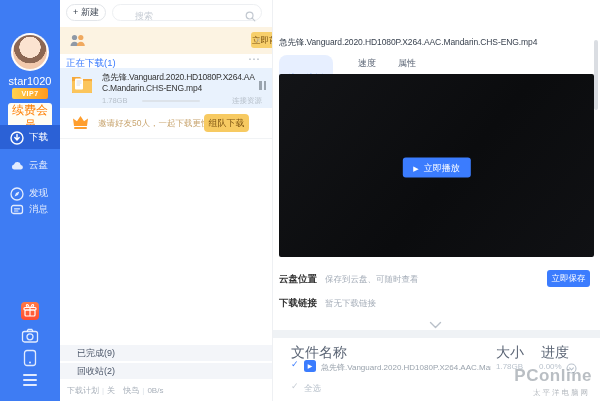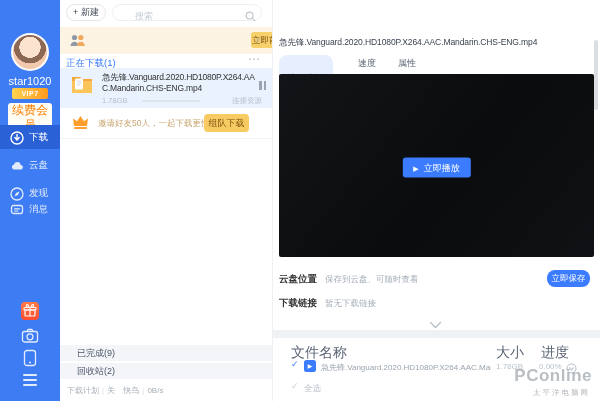--- a/index.html
+++ b/index.html
@@ -76,21 +76,21 @@
   .tabpill{left:6px;top:55px;height:15px;padding:16px 9px;background:#e7efff;border-radius:8px;
            color:#3b7cfe;font-size:9px;line-height:15px;}
   .tabplain{top:57px;font-size:9px;color:#5b6575;}
   .video{left:6px;top:74px;width:315px;height:183px;border-radius:2px;
          background:linear-gradient(130deg,#131417 0%,#0b0c0e 55%,#101114 100%);}
   .playbtn{position:absolute;left:50%;top:50%;transform:translate(-50%,-42%);height:20px;padding:0 11px;
            background:#3b7cfe;border-radius:3px;color:#fff;font-size:9px;line-height:20px;white-space:nowrap;}
   .playbtn .ptri{font-size:7px;margin-right:5px;}
   .rlabel{font-size:9.5px;color:#333;font-weight:bold;}
   .rdesc{font-size:8.5px;color:#a6aeb9;}
-  .savebtn{left:274px;top:270px;width:43px;height:17px;background:#3b7cfe;border-radius:8px;
+  .savebtn{left:274px;top:270px;width:43px;height:17px;background:#3b7cfe;border-radius:3px;
            color:#fff;font-size:8.5px;line-height:17px;text-align:center;}
   .chev{left:156px;top:315px;width:13px;height:8px;}
   .band{left:0;top:330px;width:328px;height:8px;background:#eff2f5;}
   .fh{font-size:14px;color:#5b6575;}
   .rcheck{left:18px;top:359px;color:#3b7cfe;font-size:9px;}
   .rplay{left:31px;top:360px;width:12px;height:12px;background:#3b7cfe;border-radius:2.5px;
          color:#fff;font-size:6px;text-align:center;line-height:12px;}
   .rname{left:48px;top:362px;width:170px;font-size:8px;color:#9aa3ad;white-space:nowrap;overflow:hidden;}
   .rsize{left:223px;top:362px;font-size:8px;color:#b9c2cc;}
   .rprog{left:266px;top:362px;font-size:8px;color:#b9c2cc;}

